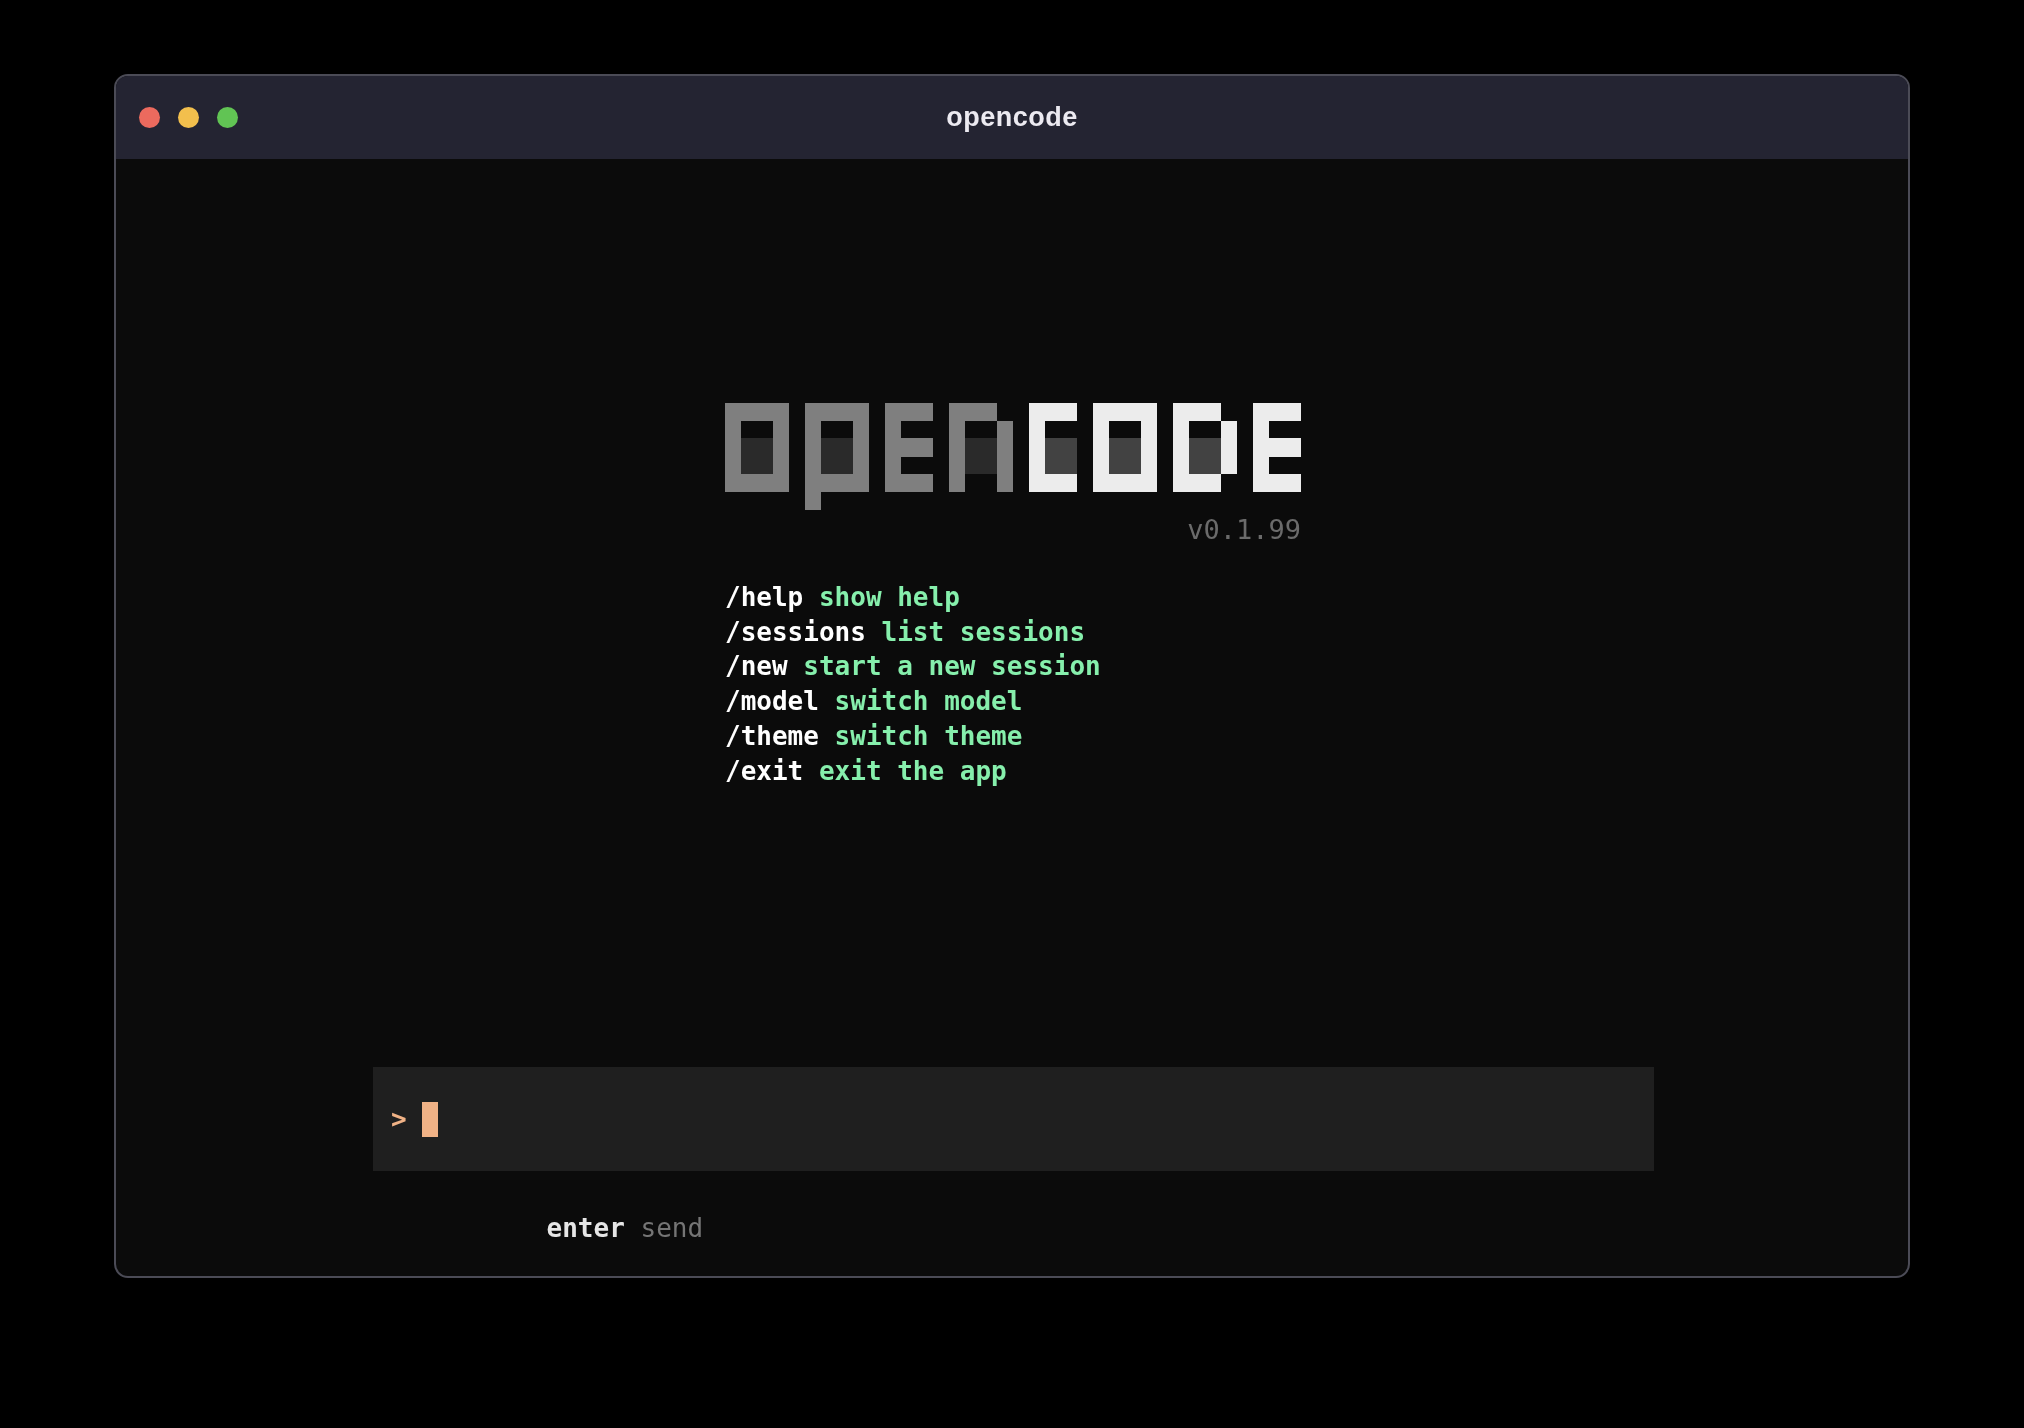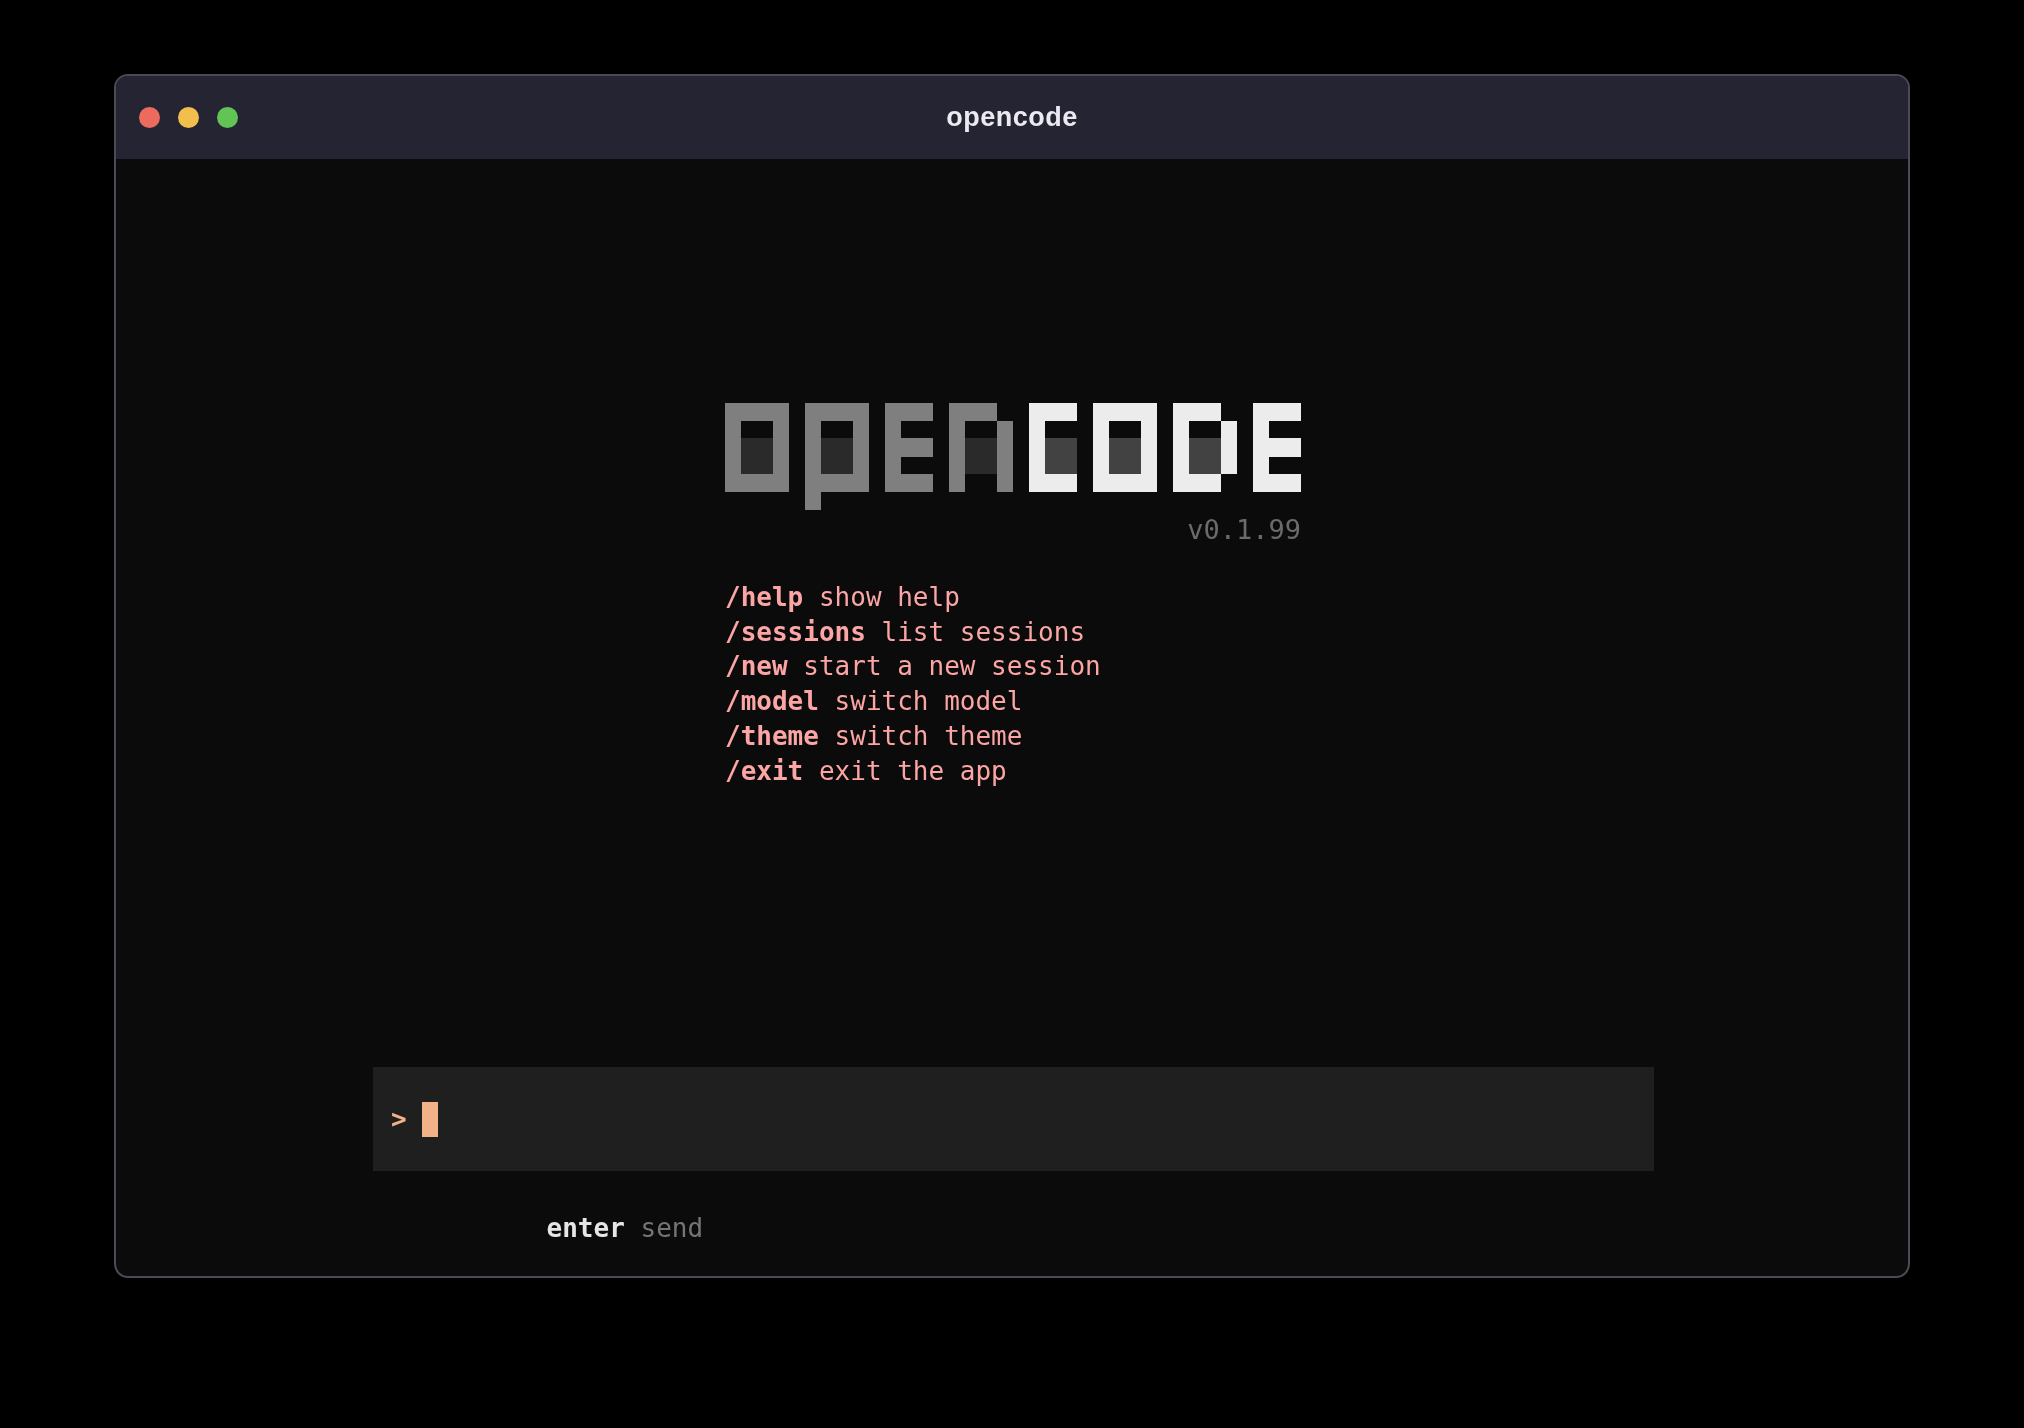--- a/index.html
+++ b/index.html
@@ -61,22 +61,22 @@
     color: #6b6b6b;
     line-height: 30px;
   }
   .commands {
     position: absolute;
     left: 609px; top: 504px;
     font-size: 26px;
     line-height: 34.7px;
     white-space: pre;
   }
-  .cmd-row .cmd { color: #fca5a5; font-weight: 700; }
-  .cmd-row .desc { color: #fca5a5; }
+  .cmd-row .cmd { color: #ffffff; font-weight: 700; }
+  .cmd-row .desc { color: #86efac; font-weight: bold; }
   .input-box {
     position: absolute;
     left: 257px; top: 991px;
     width: 1281px; height: 104px;
     background: #1f1f1f;
     display: flex;
     align-items: center;
     padding-left: 18px;
   }
   .prompt {

